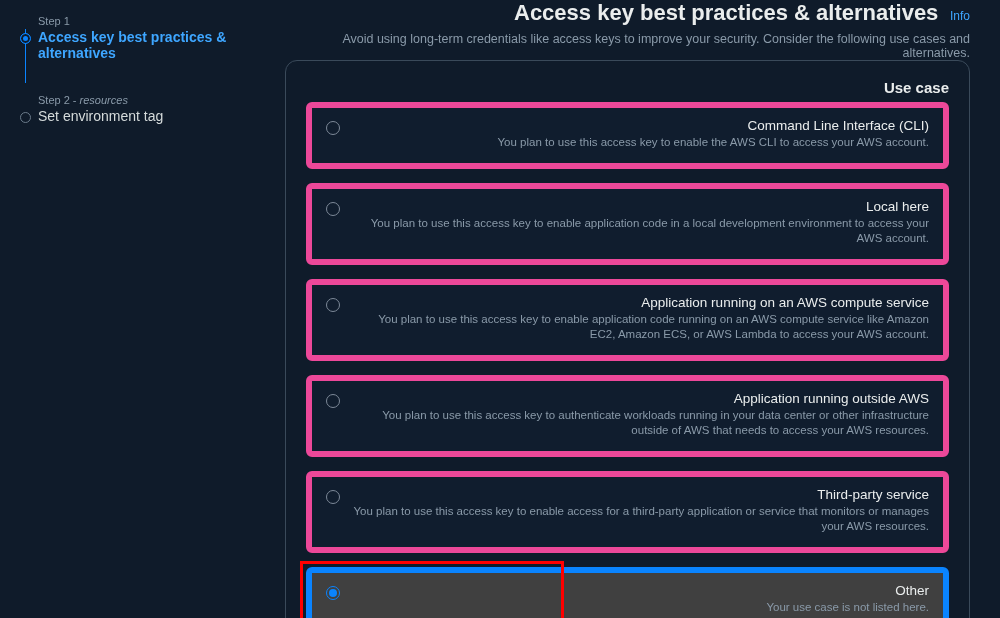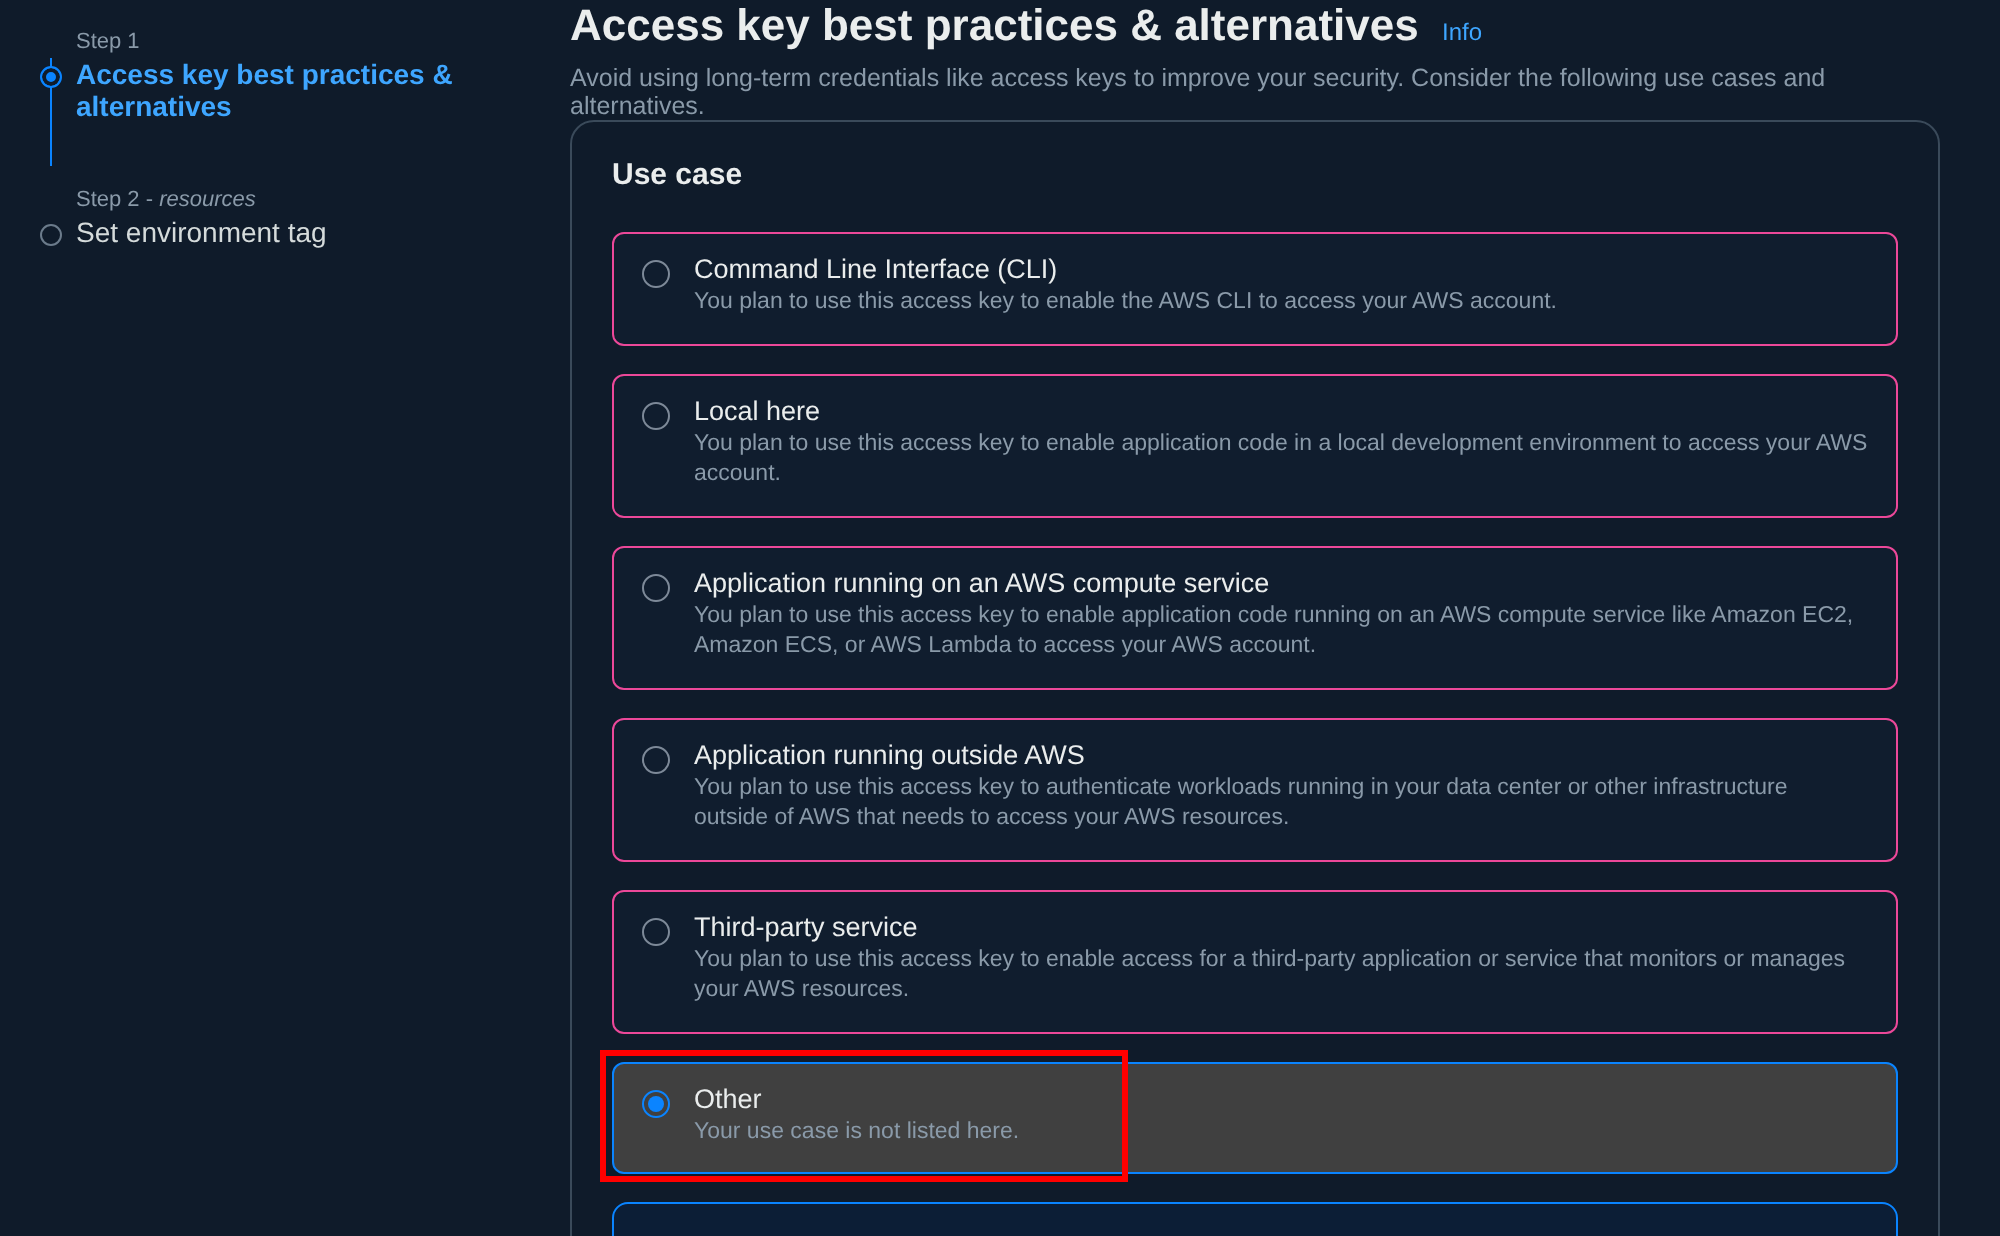--- a/index.html
+++ b/index.html
@@ -64,20 +64,21 @@
   .step.active .label-main {
     color: #3ea6ff;
     font-weight: 600;
   }
 
   
   .main {
     flex: 1;
     padding: 0 30px 0 30px;
     overflow: hidden;
+    text-align: right;
   }
   h1 {
     color: #eaeded;
     font-size: 22px;
     font-weight: 700;
     display: inline;
   }
   .info-link {
     color: #3ea6ff;
     font-size: 12px;
@@ -92,25 +93,25 @@
 
   .panel {
     border: 1px solid #3a4a5a;
     border-radius: 12px;
     padding: 18px 20px 20px 20px;
   }
   .panel-title {
     color: #eaeded;
     font-size: 15px;
     font-weight: 600;
-    margin-bottom: 20px;
+    margin-bottom: 6px;
   }
 
   .radio-card {
-    border: 1px solid #ec4899;
+    border: 6px solid #ec4899;
     border-radius: 6px;
     padding: 10px 14px 12px 14px;
     display: flex;
     gap: 12px;
     margin-bottom: 14px;
     cursor: pointer;
     background: #101d2e;
   }
   .radio-card .rc-radio {
     flex: 0 0 auto;

